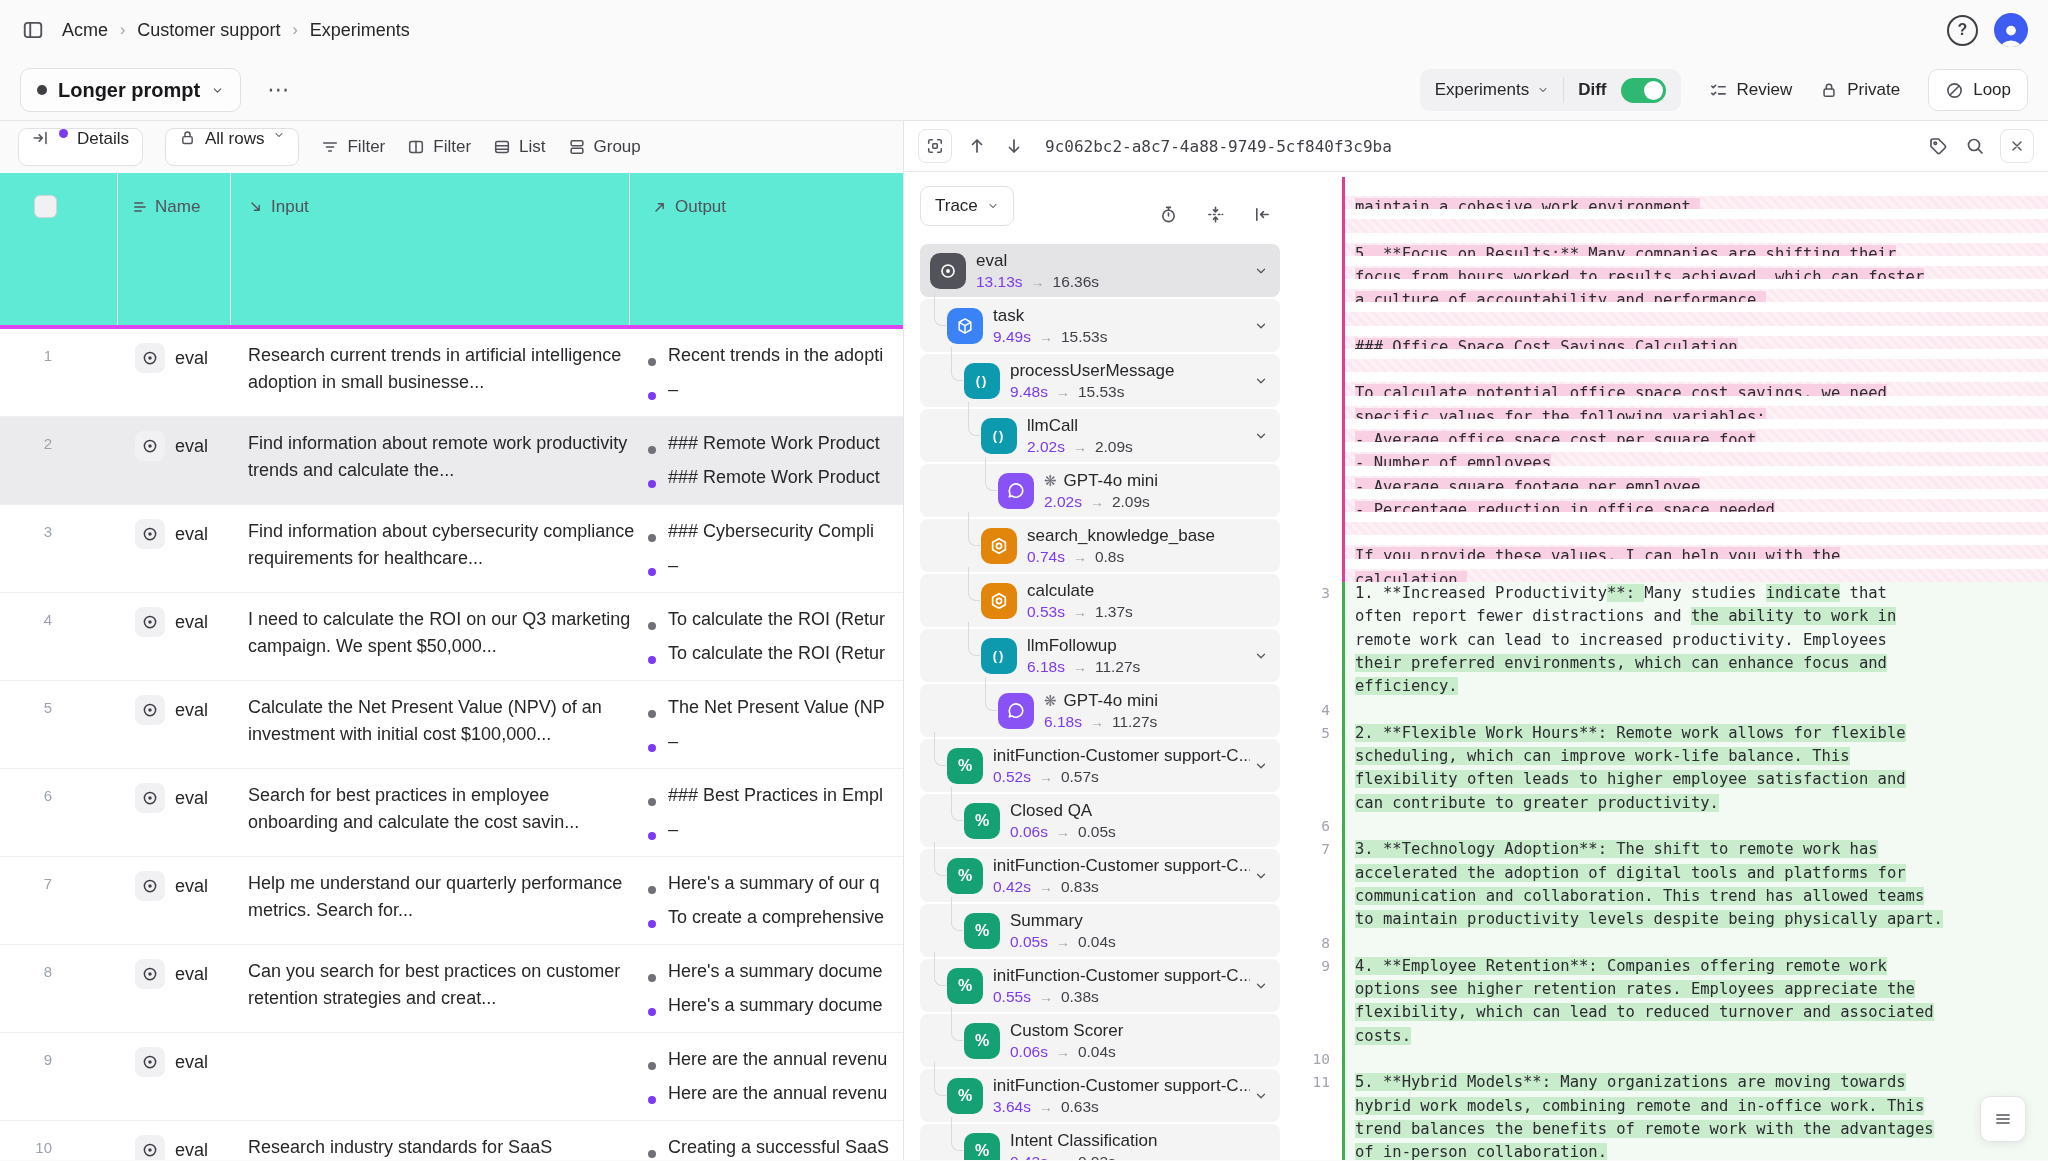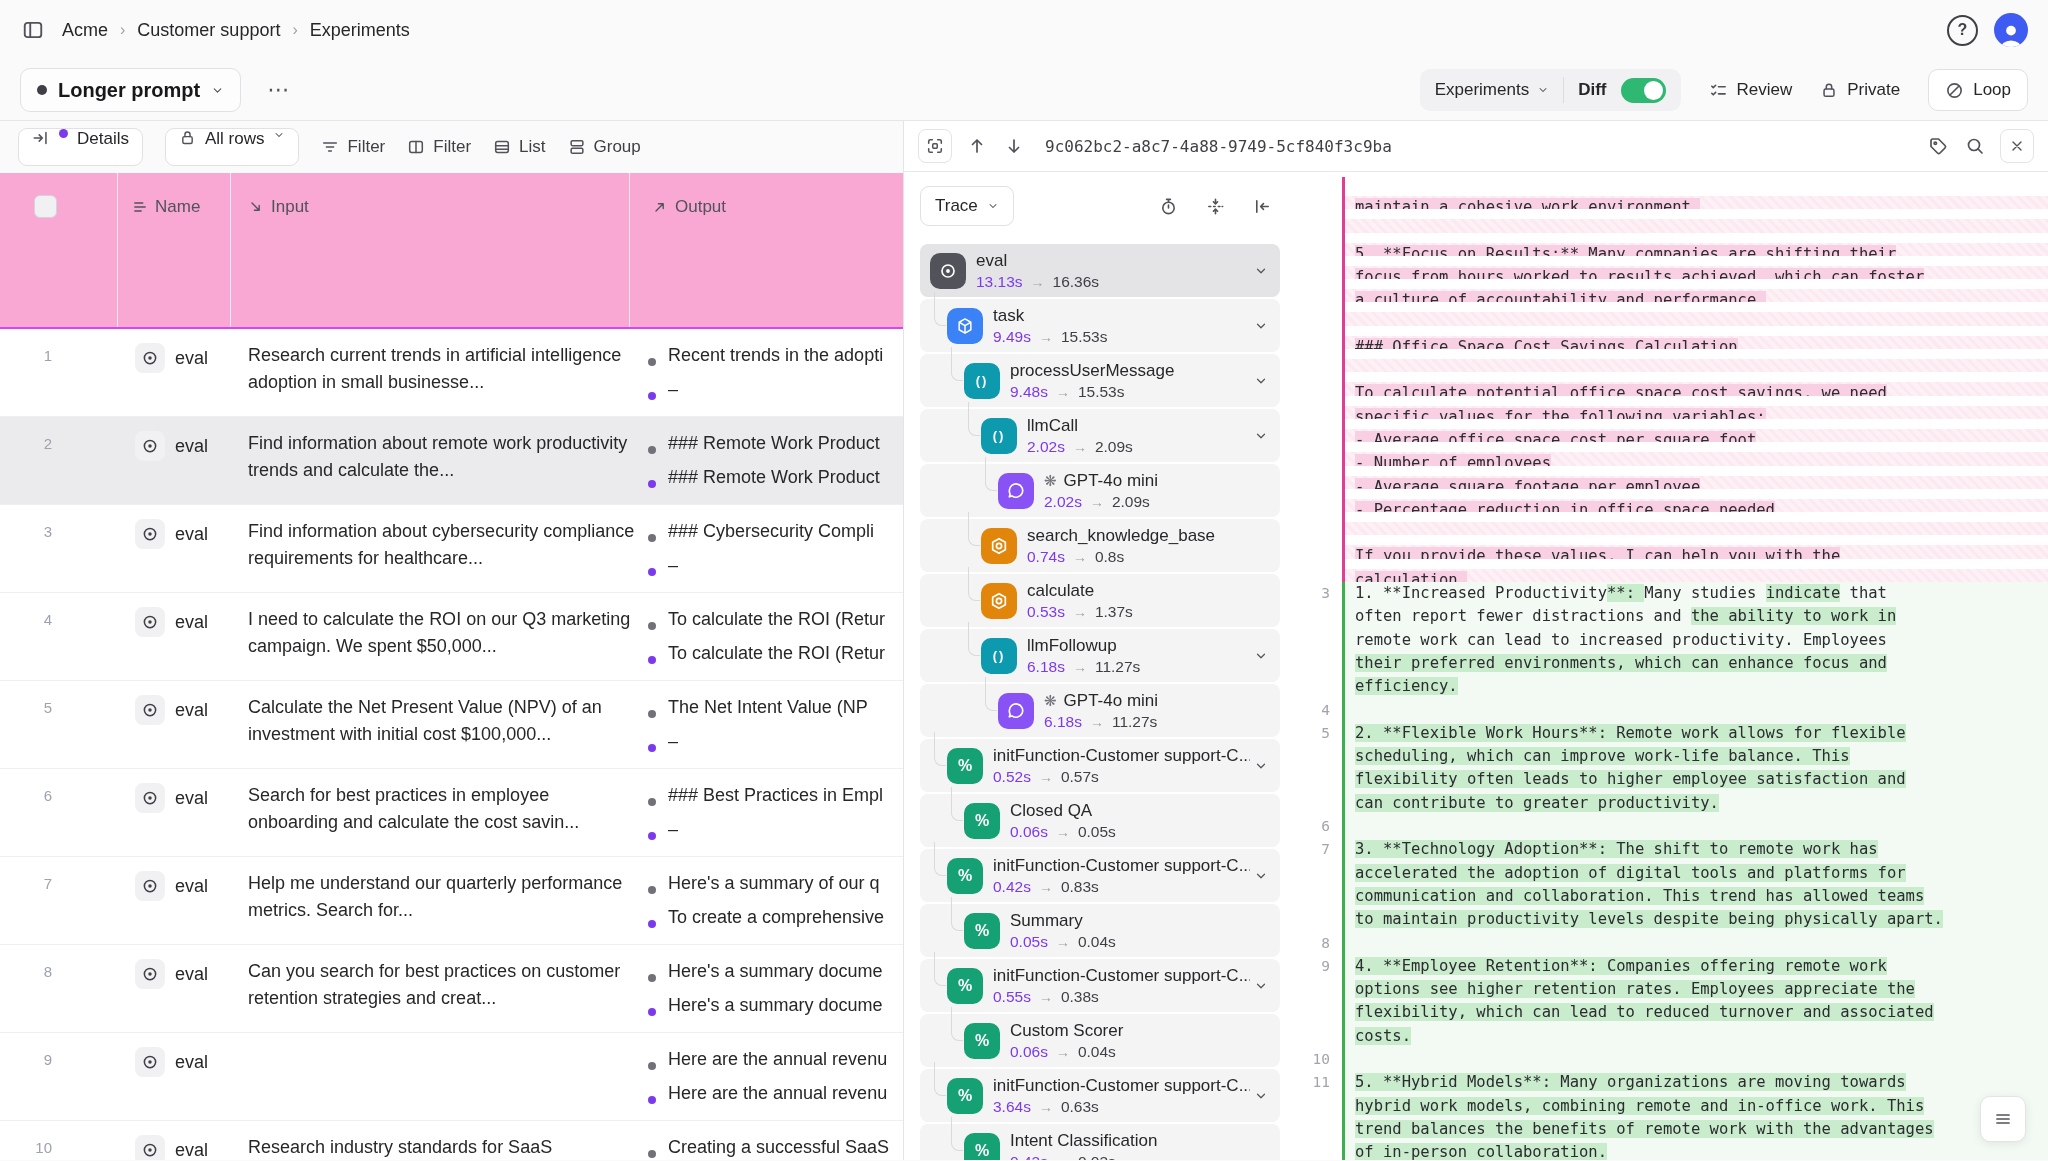--- a/index.html
+++ b/index.html
@@ -38,21 +38,21 @@
   
   .content { display:flex; height:1039px; }
   .left { width:903px; display:flex; flex-direction:column; background:#fafafa; }
 
   .toolbar { height:52px; display:flex; align-items:center; gap:22px; padding:0 18px; }
   .tb-btn { height:38px; display:flex; align-items:flex-start; gap:9px; padding:0 13px;
     border:1px solid #e1e1e5; border-radius:9px; background:#fff; font-size:17px; font-weight:500; color:#27272a; }
   .tb-flat { display:flex; align-items:center; gap:8px; font-size:17px; color:#3f3f46; background:none; border:none; }
   .pdot { width:9px; height:9px; border-radius:50%; background:#7c3aed; }
 
-  .thead { position:relative; height:156px; border-bottom:2px solid #d946ef; background:#f9a8d4; }
+  .thead { position:relative; height:156px; border-bottom:4px solid #d946ef; background:#5eead4; }
   .thead .vline { position:absolute; top:0; bottom:0; width:1px; background:#ececef; }
   .checkbox { position:absolute; left:34px; top:22px; width:23px; height:23px; border:1px solid #d4d4d8; border-radius:6px; background:#f1f1f3; }
   .hlabel { position:absolute; top:24px; display:flex; align-items:center; gap:7px; font-size:17px; font-weight:500; color:#52525b; }
 
   .rows { flex:1; overflow:hidden; background:#fff; }
   .trow { position:relative; height:88px; border-bottom:1px solid #efeff1; background:#fff; }
   .trow.selected { background:#ebebed; }
   .tnum { position:absolute; left:0; top:18px; width:52px; text-align:right; font-size:15px; color:#9ca3af; }
   .tname { position:absolute; left:135px; top:14px; display:flex; align-items:center; gap:10px; }
   .eval-chip { width:30px; height:30px; border-radius:8px; background:#f1f1f3; display:flex; align-items:center; justify-content:center; }
@@ -70,21 +70,21 @@
   .sq-btn { width:34px; height:34px; border:1px solid #e4e4e7; border-radius:8px; background:#fff;
     display:flex; align-items:center; justify-content:center; }
   .icon-plain { background:none; border:none; display:flex; align-items:center; justify-content:center; padding:2px; }
   .span-id { font-family:"DejaVu Sans Mono", monospace; font-size:16px; color:#3f3f46; margin-left:6px; }
   .phead .spacer { flex:1; }
 
   .pbody { flex:1; min-height:0; display:flex; }
 
   
   .tree { width:388px; flex:none; padding:14px 12px 0 16px; overflow:hidden; }
-  .tree-toolbar { display:flex; align-items:center; margin-bottom:18px; }
+  .tree-toolbar { display:flex; align-items:flex-end; margin-bottom:18px; }
   .trace-btn { height:40px; display:flex; align-items:center; gap:9px; padding:0 14px;
     border:1px solid #e1e1e5; border-radius:9px; background:#fff; font-size:17px; color:#27272a; }
   .tree-toolbar .ticons { margin-left:auto; display:flex; gap:24px; align-items:center; padding-right:6px; }
   .node { position:relative; height:53px; margin-bottom:2px; border-radius:8px; background:#f4f4f5;
     display:flex; align-items:center; }
   .node.selected { background:#e4e4e7; }
   .nicon { flex:none; width:36px; height:36px; border-radius:10px; display:flex; align-items:center; justify-content:center;
     color:#fff; font-weight:bold; position:relative; }
   .node:not(.d0) .nicon::before { content:""; position:absolute; left:-13px; top:-16px; width:11px; height:33px;
     border-left:1.5px solid #d9d9de; border-bottom:1.5px solid #d9d9de; border-bottom-left-radius:8px; }
@@ -369,21 +369,21 @@
                 <circle cx="12" cy="12" r="7.5" fill="none" stroke="#3f3f46" stroke-width="2"></circle>
                 <circle cx="12" cy="12" r="2.3" fill="#3f3f46"></circle>
               </svg>
             </span>
             <span class="tname-label">eval</span>
           </div>
           <div class="tinput">Calculate the Net Present Value (NPV) of an investment with initial cost $100,000...</div>
           <div class="tout">
             <div class="oline">
               <span class="odot gray"></span>
-              <span>The Net Intent Value (NP</span>
+              <span>The Net Present Value (NP</span>
             </div>
             <div class="oline">
               <span class="odot purple"></span>
               <span>–</span>
             </div>
           </div>
         </div>
         <div class="trow">
           <span class="tnum">6</span>
           <div class="tname">

